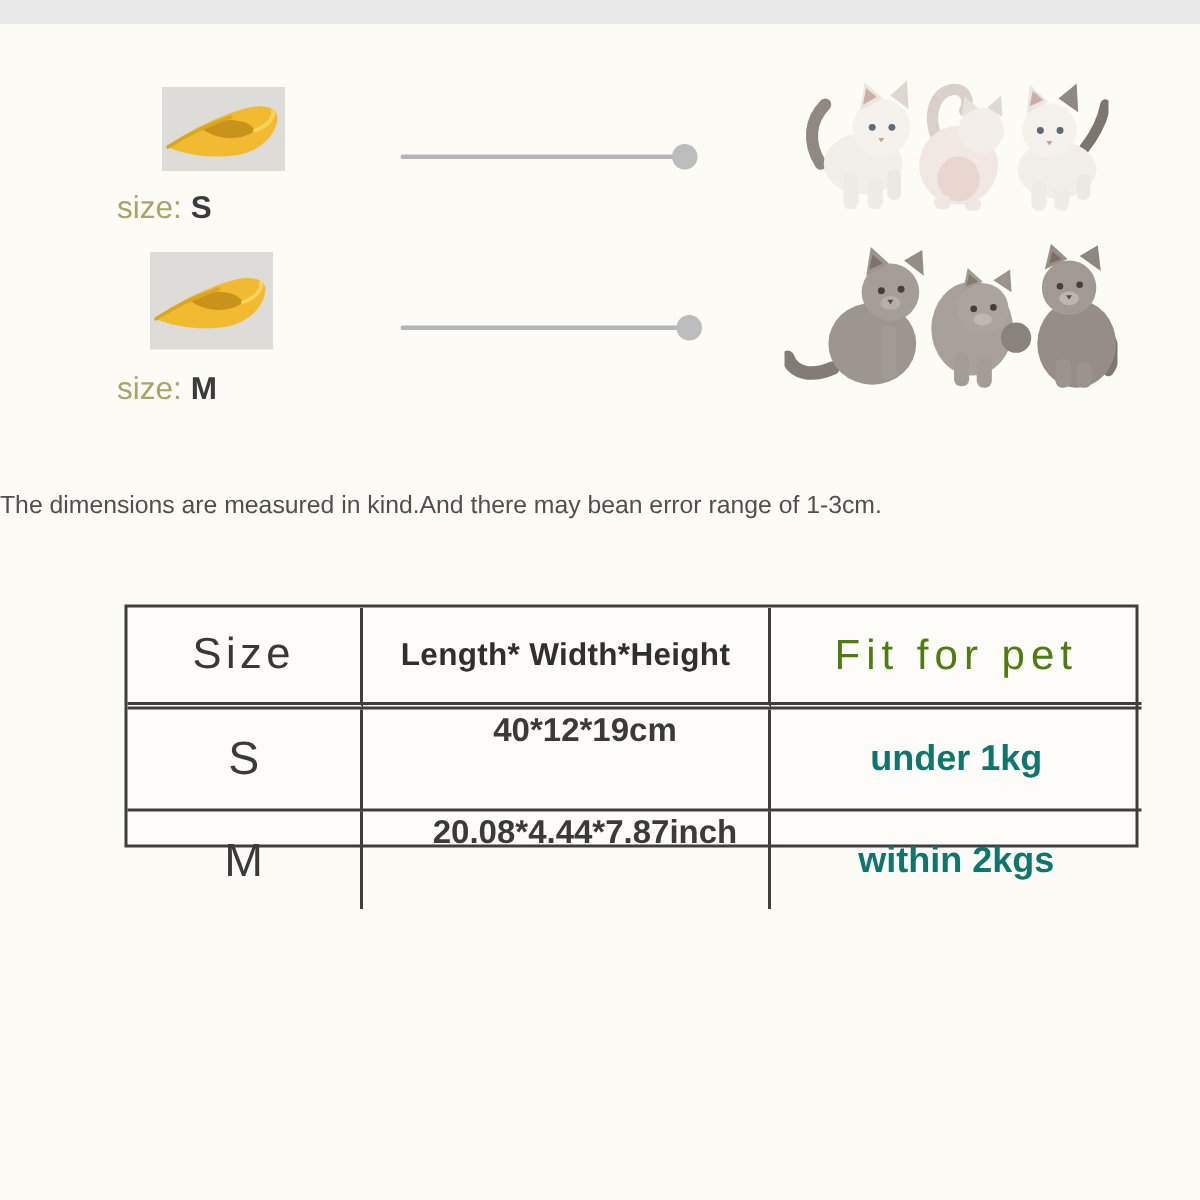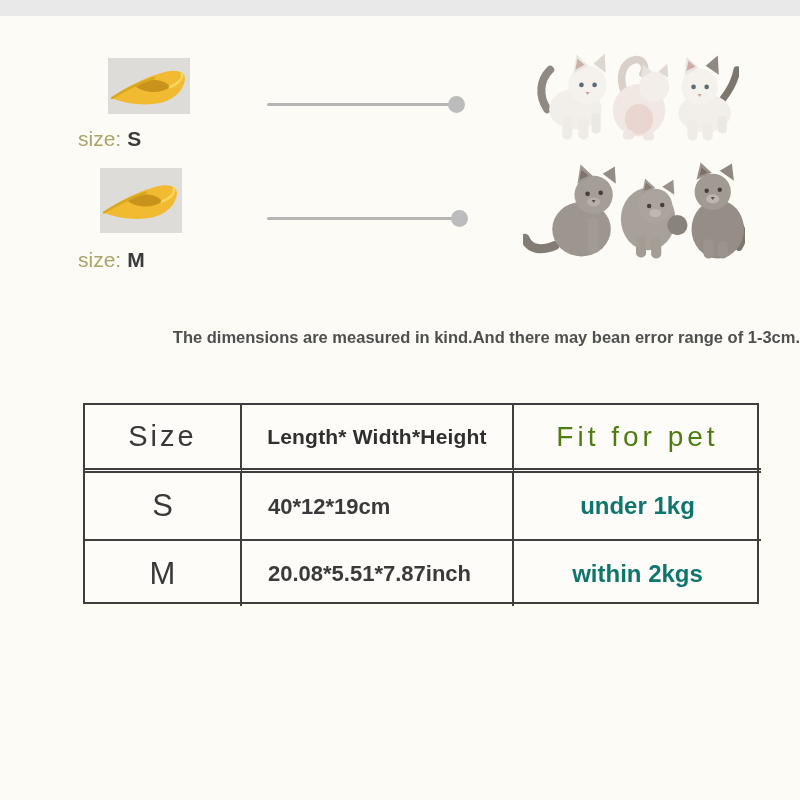--- a/index.html
+++ b/index.html
@@ -34,42 +34,42 @@
   .pointer-2{left:267px;top:194px;width:201px;}
   .pointer-2 .line{width:187px;}
   .pointer-2 .dot{left:184px;}
   
   .kittens{position:absolute;}
   .kittens svg{display:block;width:100%;height:100%;}
   .kittens-white{left:535px;top:30px;width:204px;height:96px;}
   .kittens-gray{left:523px;top:144px;width:222px;height:100px;}
   
   .note{
-    position:absolute;left:0;top:312px;width:800px;text-align:right;
-    font-size:16.5px;font-weight:700;color:#4f4f4f;letter-spacing:0;
+    position:absolute;left:0;top:312px;width:800px;text-align:left;
+    font-size:16.5px;font-weight:400;color:#4f4f4f;letter-spacing:0;
   }
   
   .size-table{
-    position:absolute;left:83px;top:387px;width:676px;height:201px;
+    position:absolute;left:83px;top:387px;width:676px;height:162px;
     display:grid;grid-template-columns:157px 272px 247px;grid-template-rows:68px 68px 65px;
     border:2px solid #3e3e3e;box-sizing:border-box;background:#fdfcf8;
   }
   .cell{
     display:flex;align-items:center;justify-content:center;
     box-sizing:border-box;color:#333;
   }
   .cell.colborder{border-right:2px solid #3e3e3e;}
   .cell.head{border-bottom:5px double #3e3e3e;}
   .cell.rowborder{border-bottom:2px solid #3e3e3e;}
   .head-size{font-size:29px;letter-spacing:3px;color:#383838;}
   .head-dims{font-size:21px;font-weight:700;color:#2f2f2f;letter-spacing:0.2px;}
   .head-fit{font-size:28px;letter-spacing:4px;color:#4d7c0f;}
   .size-cell{font-size:31px;color:#3a3a3a;}
   .dims-cell{
-    flex-direction:column;align-items:flex-start;justify-content:center;
+    flex-direction:row;align-items:flex-start;justify-content:center;
     padding-left:26px;font-size:22px;font-weight:700;line-height:27px;color:#3a3a3a;
   }
   .fit-cell{font-size:24px;font-weight:700;color:#0f766e;}
 </style>
 </head>
 <body>
 
 <div class="canvas">
 
   <div class="product-photo photo-s">
@@ -195,18 +195,18 @@
     <div class="cell head head-fit">Fit for pet</div>
 
     <div class="cell rowborder colborder size-cell">S</div>
     <div class="cell rowborder colborder dims-cell">
       <div>40*12*19cm</div>
     </div>
     <div class="cell rowborder fit-cell">under 1kg</div>
 
     <div class="cell colborder size-cell">M</div>
     <div class="cell colborder dims-cell">
-      <div>20.08*5.51*7.87inch</div>
+      <div>20.08*4.44*7.87inch</div>
     </div>
     <div class="cell fit-cell">within 2kgs</div>
   </div>
 
 </div>
 
 </body></html>

